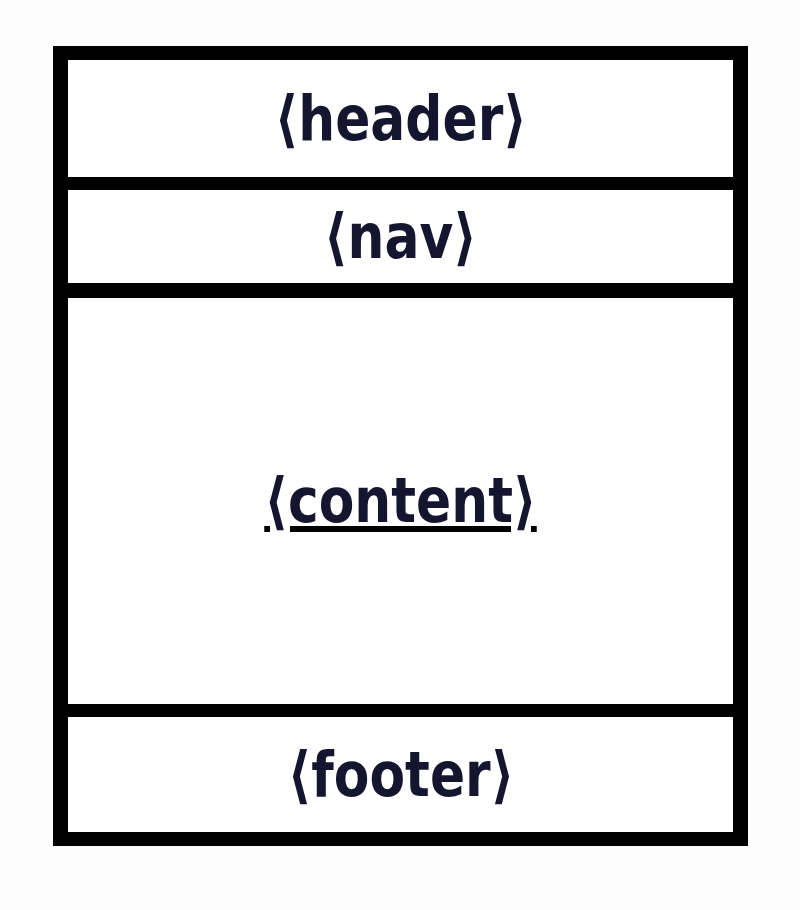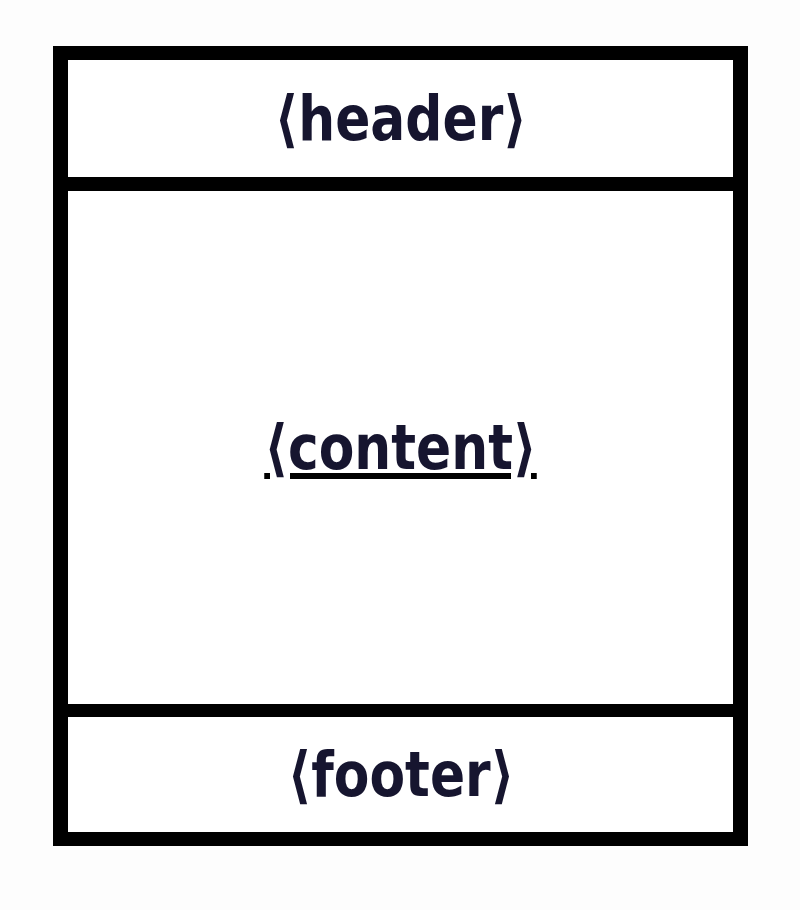--- a/index.html
+++ b/index.html
@@ -72,20 +72,23 @@
 </style>
 </head>
 <body>
 
 <div id="diagram-frame">
 
   <div class="region region--header">
     <span class="region-label">⟨header⟩</span>
   </div>
 
+  <div class="region region--nav">
+    <span class="region-label">⟨nav⟩</span>
+  </div>
 
   <div class="region region--content">
     <span class="region-label">⟨content⟩</span>
   </div>
 
   <div class="region region--footer">
     <span class="region-label">⟨footer⟩</span>
   </div>
 
 </div>

